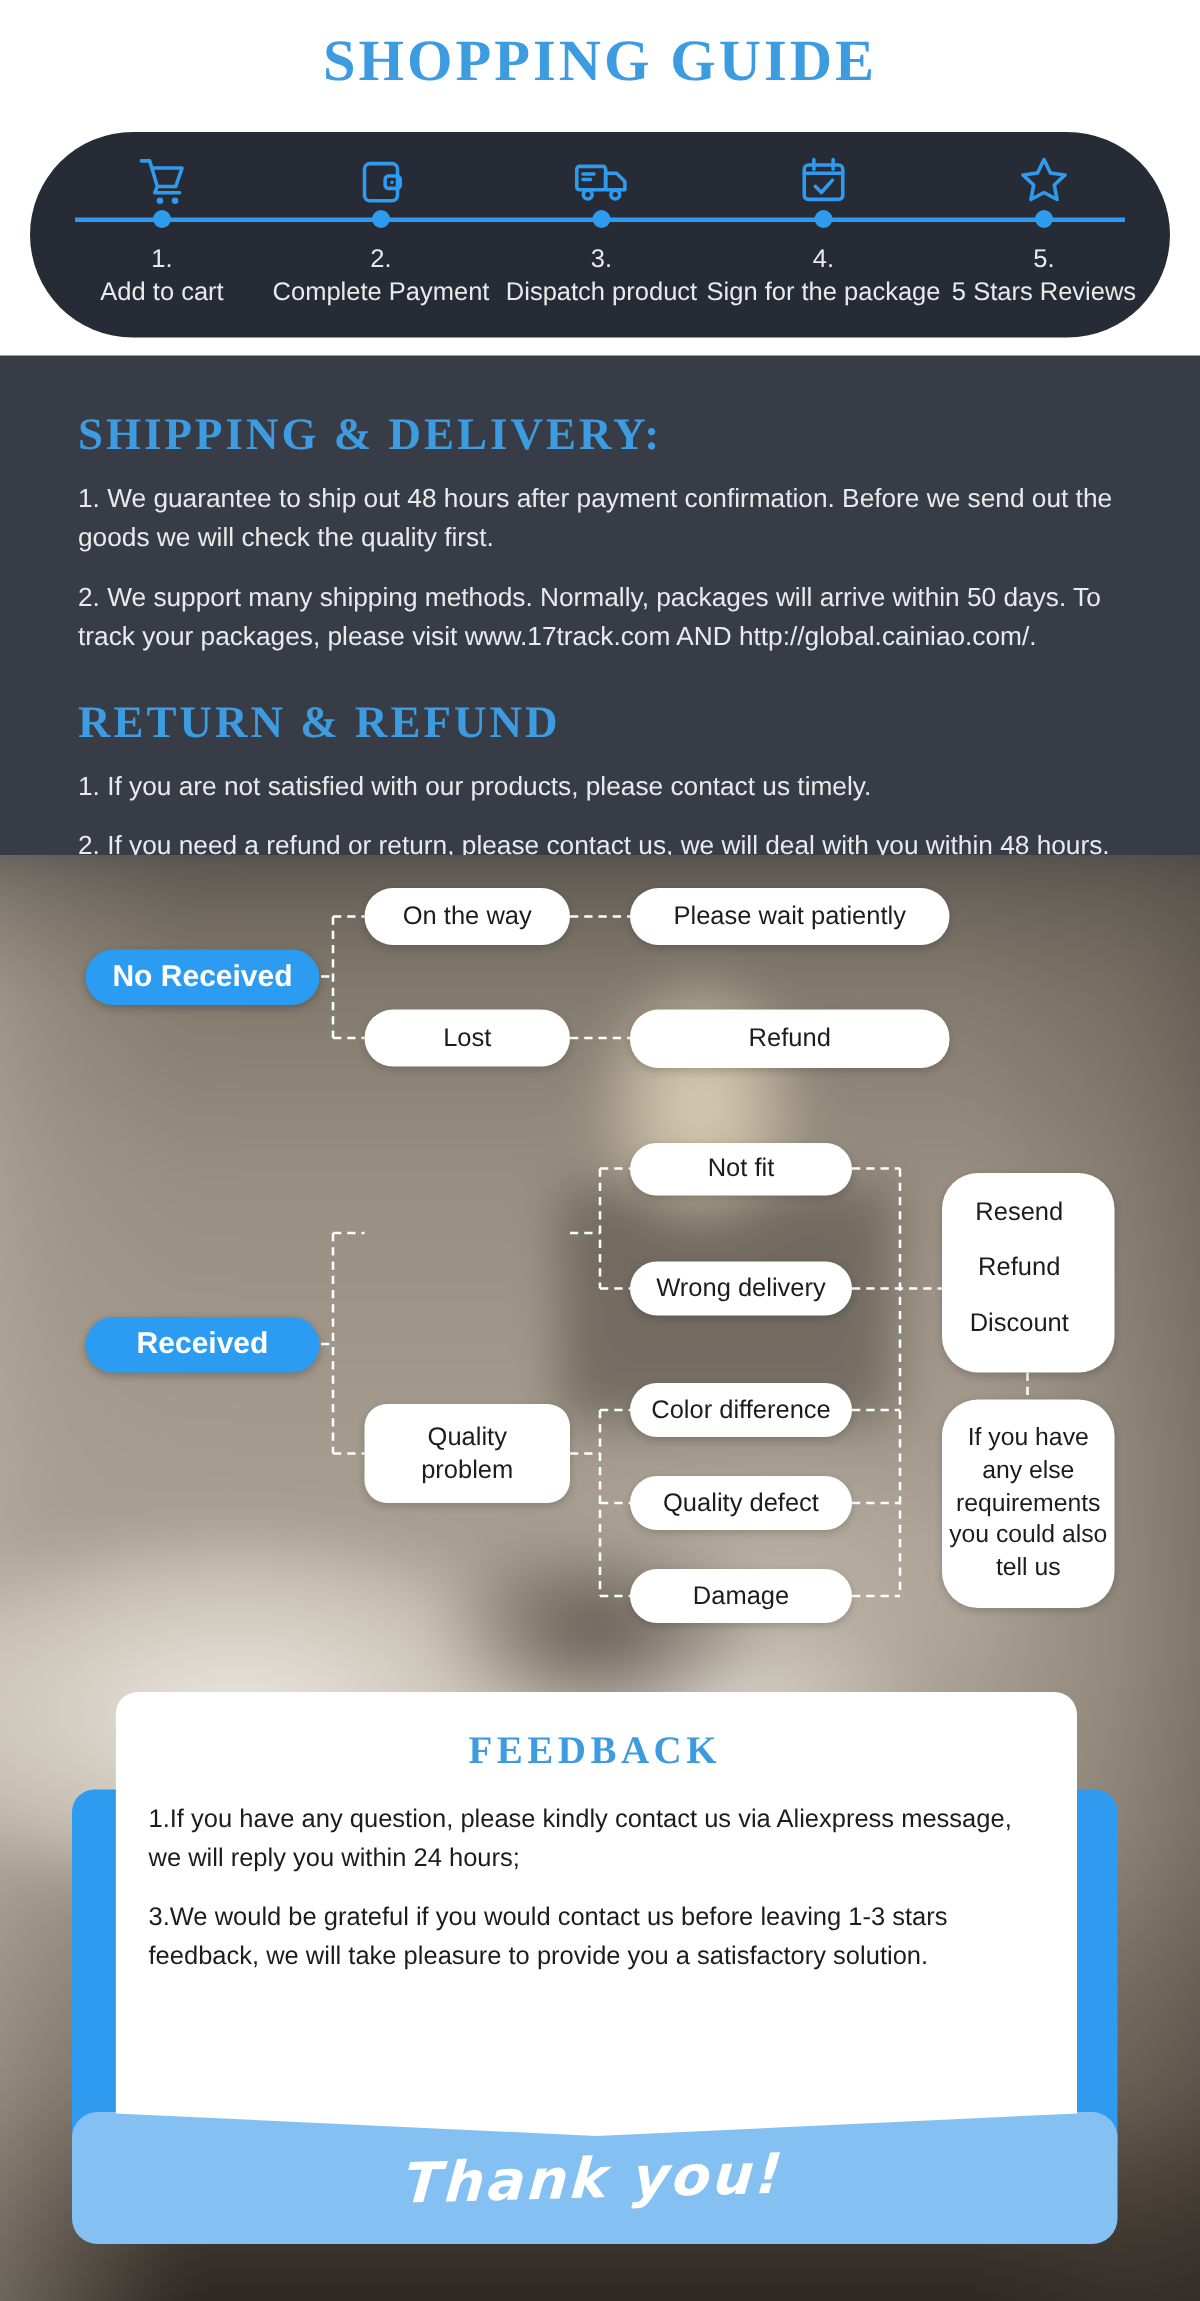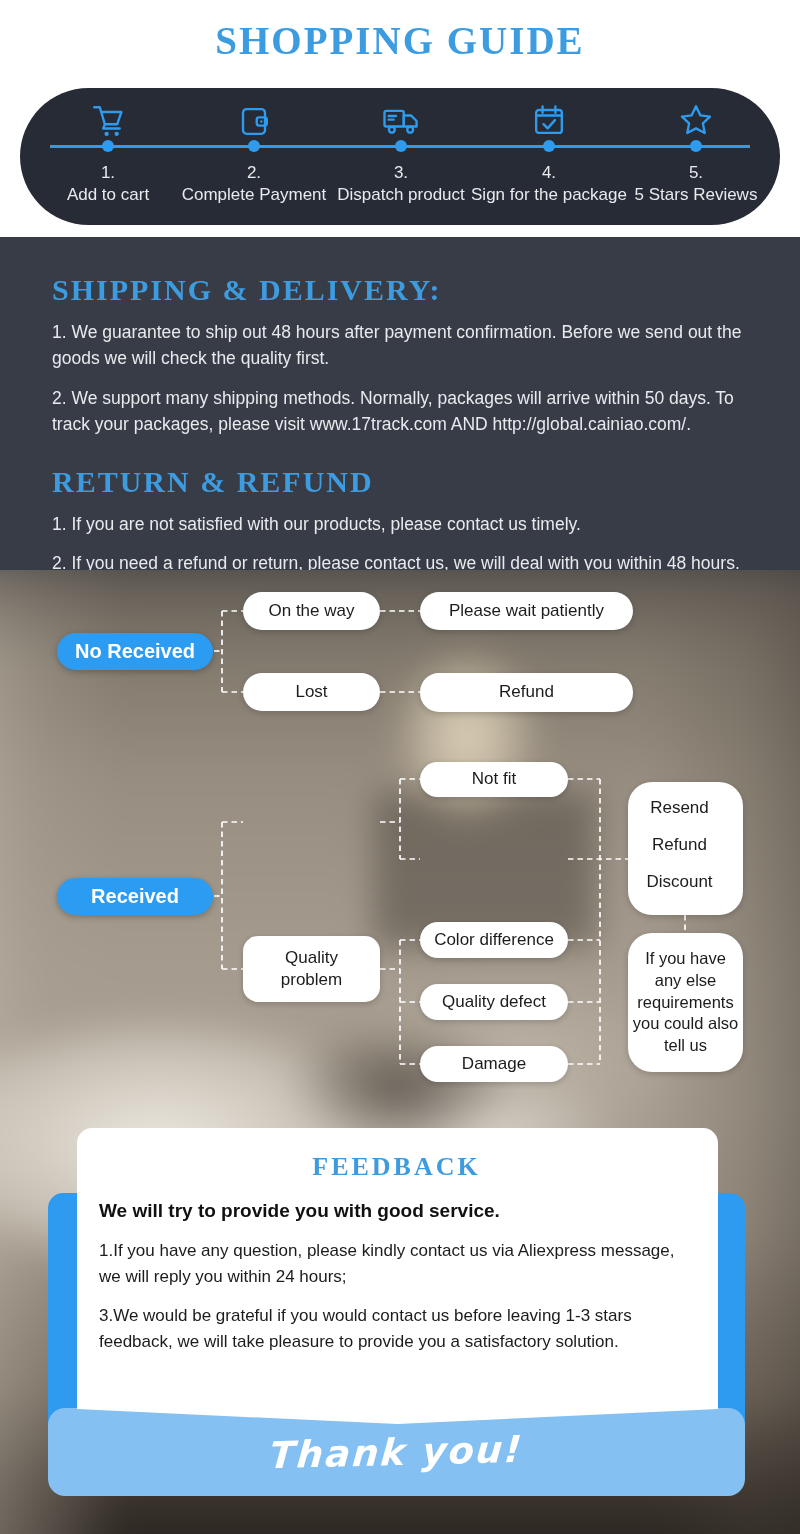--- a/index.html
+++ b/index.html
@@ -197,36 +197,36 @@
   </svg>
 
   <div class="fblue" style="left:57px;top:633px;width:156px;height:37px;">No Received</div>
   <div class="fnode fpill" style="left:243px;top:592px;width:137px;height:38px;">On the way</div>
   <div class="fnode fpill" style="left:420px;top:592px;width:213px;height:38px;">Please wait patiently</div>
   <div class="fnode fpill" style="left:243px;top:673px;width:137px;height:38px;">Lost</div>
   <div class="fnode fpill" style="left:420px;top:673px;width:213px;height:39px;">Refund</div>
 
   <div class="fblue" style="left:57px;top:878px;width:156px;height:37px;">Received</div>
   <div class="fnode fpill" style="left:420px;top:762px;width:148px;height:35px;">Not fit</div>
+  <div class="fnode fpill" style="left:420px;top:841px;width:148px;height:36px;">Wrong delivery</div>
   <div class="fnode fbox" style="left:243px;top:936px;width:137px;height:66px;padding:6px 18px;">Quality problem</div>
   <div class="fnode fpill" style="left:420px;top:922px;width:148px;height:36px;">Color difference</div>
   <div class="fnode fpill" style="left:420px;top:984px;width:148px;height:36px;">Quality defect</div>
   <div class="fnode fpill" style="left:420px;top:1046px;width:148px;height:36px;">Damage</div>
 
   <div class="stackbox" style="left:628px;top:782px;width:115px;height:133px;padding:16px 12px 0 0;">
     <div style="margin-bottom:17px;">Resend</div>
     <div style="margin-bottom:17px;">Refund</div>
     <div>Discount</div>
   </div>
   <div class="fnode" style="left:628px;top:933px;width:115px;height:139px;border-radius:24px;padding:8px 2px;font-size:16.5px;line-height:1.32;">If you have any else requirements you could also tell us</div>
 
   <div class="fb-blue-rect"></div>
   <div class="fb-band">
     <span class="thank-you">Thank you!</span>
   </div>
   <div class="fb-card">
     <div class="fb-heading stencil">FEEDBACK</div>
-    <p class="fb-intro">We will try to provide you with good service.</p>
     <p class="fb-item">1.If you have any question, please kindly contact us via Aliexpress message, we will reply you within 24 hours;</p>
     <p class="fb-item">3.We would be grateful if you would contact us before leaving 1-3 stars feedback, we will take pleasure to provide you a satisfactory solution.</p>
   </div>
 
 </div>
 
 </body></html>

